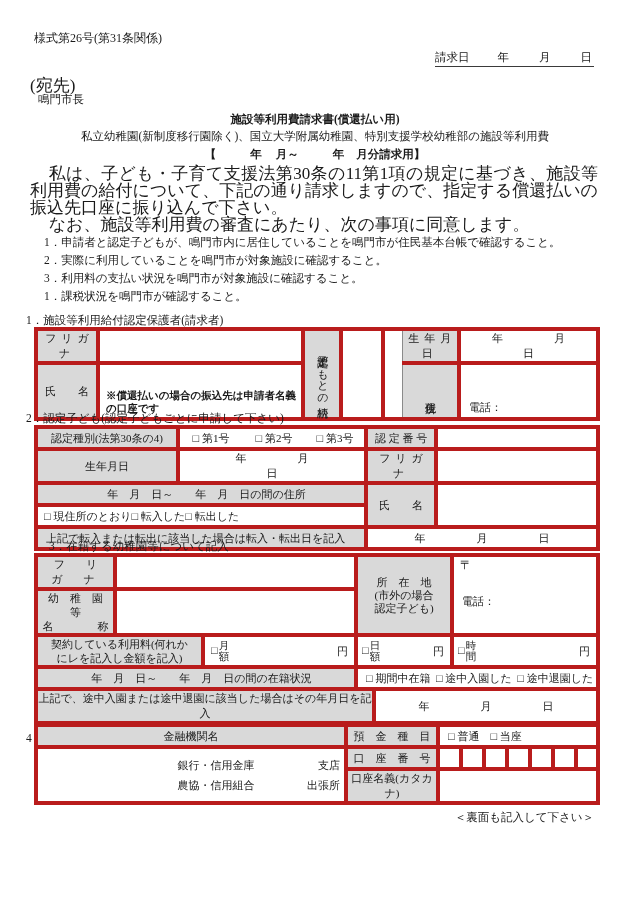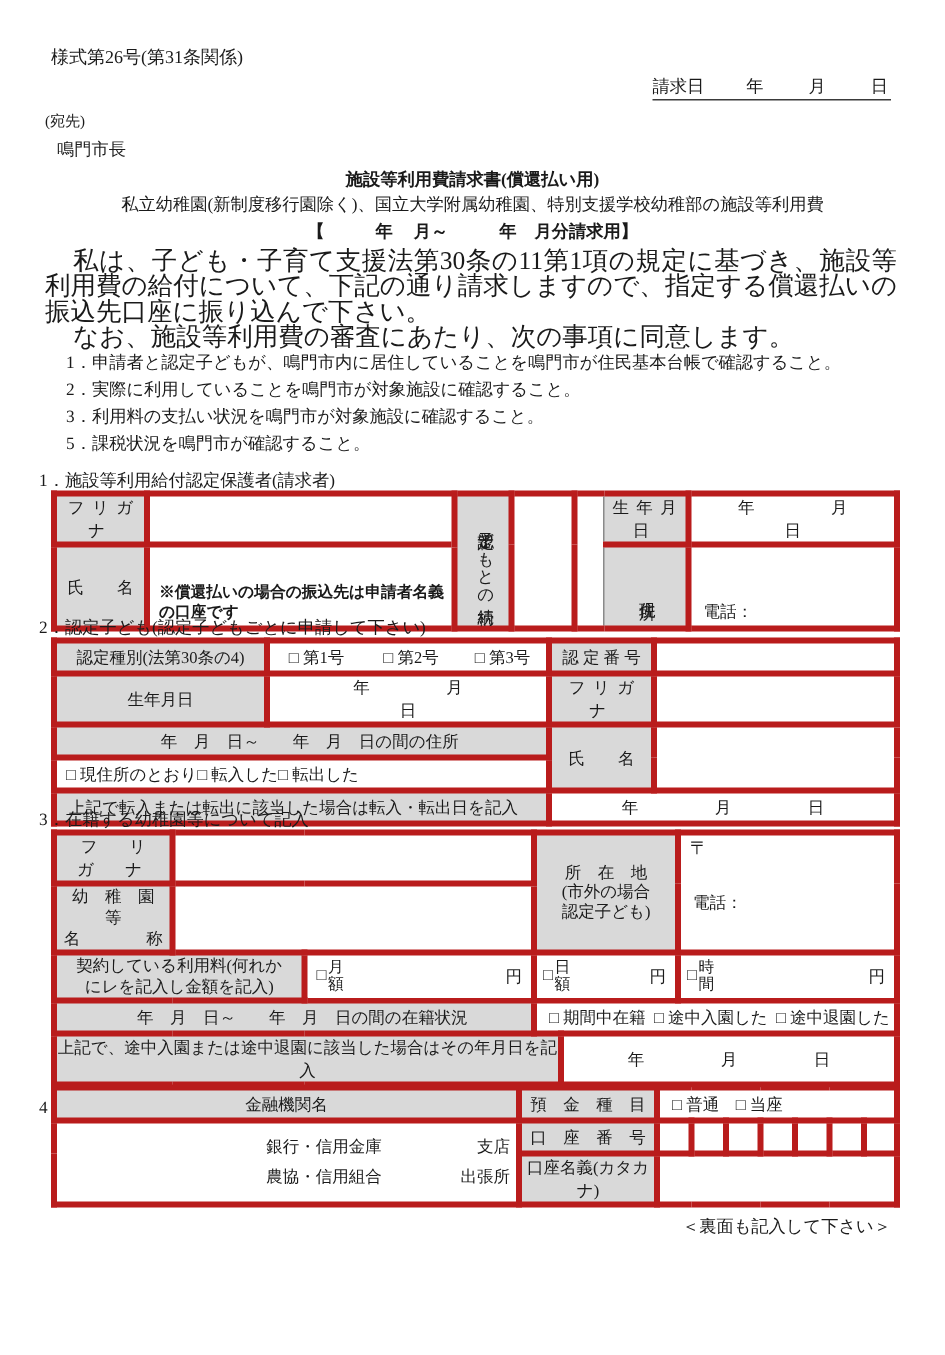--- a/index.html
+++ b/index.html
@@ -44,21 +44,21 @@
   }
   .claim-date .lab { margin-right: 28px; }
   .claim-date .y  { margin-right: 30px; }
   .claim-date .m  { margin-right: 30px; }
   .claim-date .d  { margin-right: 2px; }
 
   .addressee {
     position: absolute;
     left: 30px;
     top: 74px;
-    font-size: 10px;
+    font-size: 17px;
   }
   .mayor {
     position: absolute;
     left: 38px;
     top: 92px;
     font-size: 11.5px;
   }
 
   .doc-title {
     position: absolute;
@@ -113,21 +113,21 @@
 
   
   .sec-head {
     position: absolute;
     left: 26px;
     font-size: 11.5px;
     white-space: nowrap;
   }
   #sec1h { top: 313px; }
   #sec2h { top: 411px; }
-  #sec3h { top: 539px; }
+  #sec3h { top: 539px; margin-left: 23px; }
   #sec4h { top: 731px; }
 
   
   table.f {
     position: absolute;
     left: 34px;
     width: 562px;
     border-collapse: collapse;
     table-layout: fixed;
     font-size: 11px;
@@ -210,21 +210,21 @@
   <div class="period-line">
     <span>【</span><span class="sp1"></span><span>年</span><span class="sp2"></span><span>月～</span><span class="sp3"></span><span>年</span><span class="sp4"></span><span>月分請求用】</span>
   </div>
 
   <div class="para" id="para1">私は、子ども・子育て支援法第30条の11第1項の規定に基づき、施設等利用費の給付について、下記の通り請求しますので、指定する償還払いの振込先口座に振り込んで下さい。</div>
   <div class="para" id="para2">なお、施設等利用費の審査にあたり、次の事項に同意します。</div>
 
   <div class="listitem" id="li1">1．申請者と認定子どもが、鳴門市内に居住していることを鳴門市が住民基本台帳で確認すること。</div>
   <div class="listitem" id="li2">2．実際に利用していることを鳴門市が対象施設に確認すること。</div>
   <div class="listitem" id="li3">3．利用料の支払い状況を鳴門市が対象施設に確認すること。</div>
-  <div class="listitem" id="li4">5．課税状況を鳴門市が確認すること。</div>
+  <div class="listitem" id="li4">1．課税状況を鳴門市が確認すること。</div>
 
   <div class="sec-head" id="sec1h">1．施設等利用給付認定保護者(請求者)</div>
 
   <table class="f" id="t1">
     <colgroup>
       <col style="width:62px">
         <col style="width:205px">
         <col style="width:38px">
       <col style="width:42px">
         <col style="width:19px">

